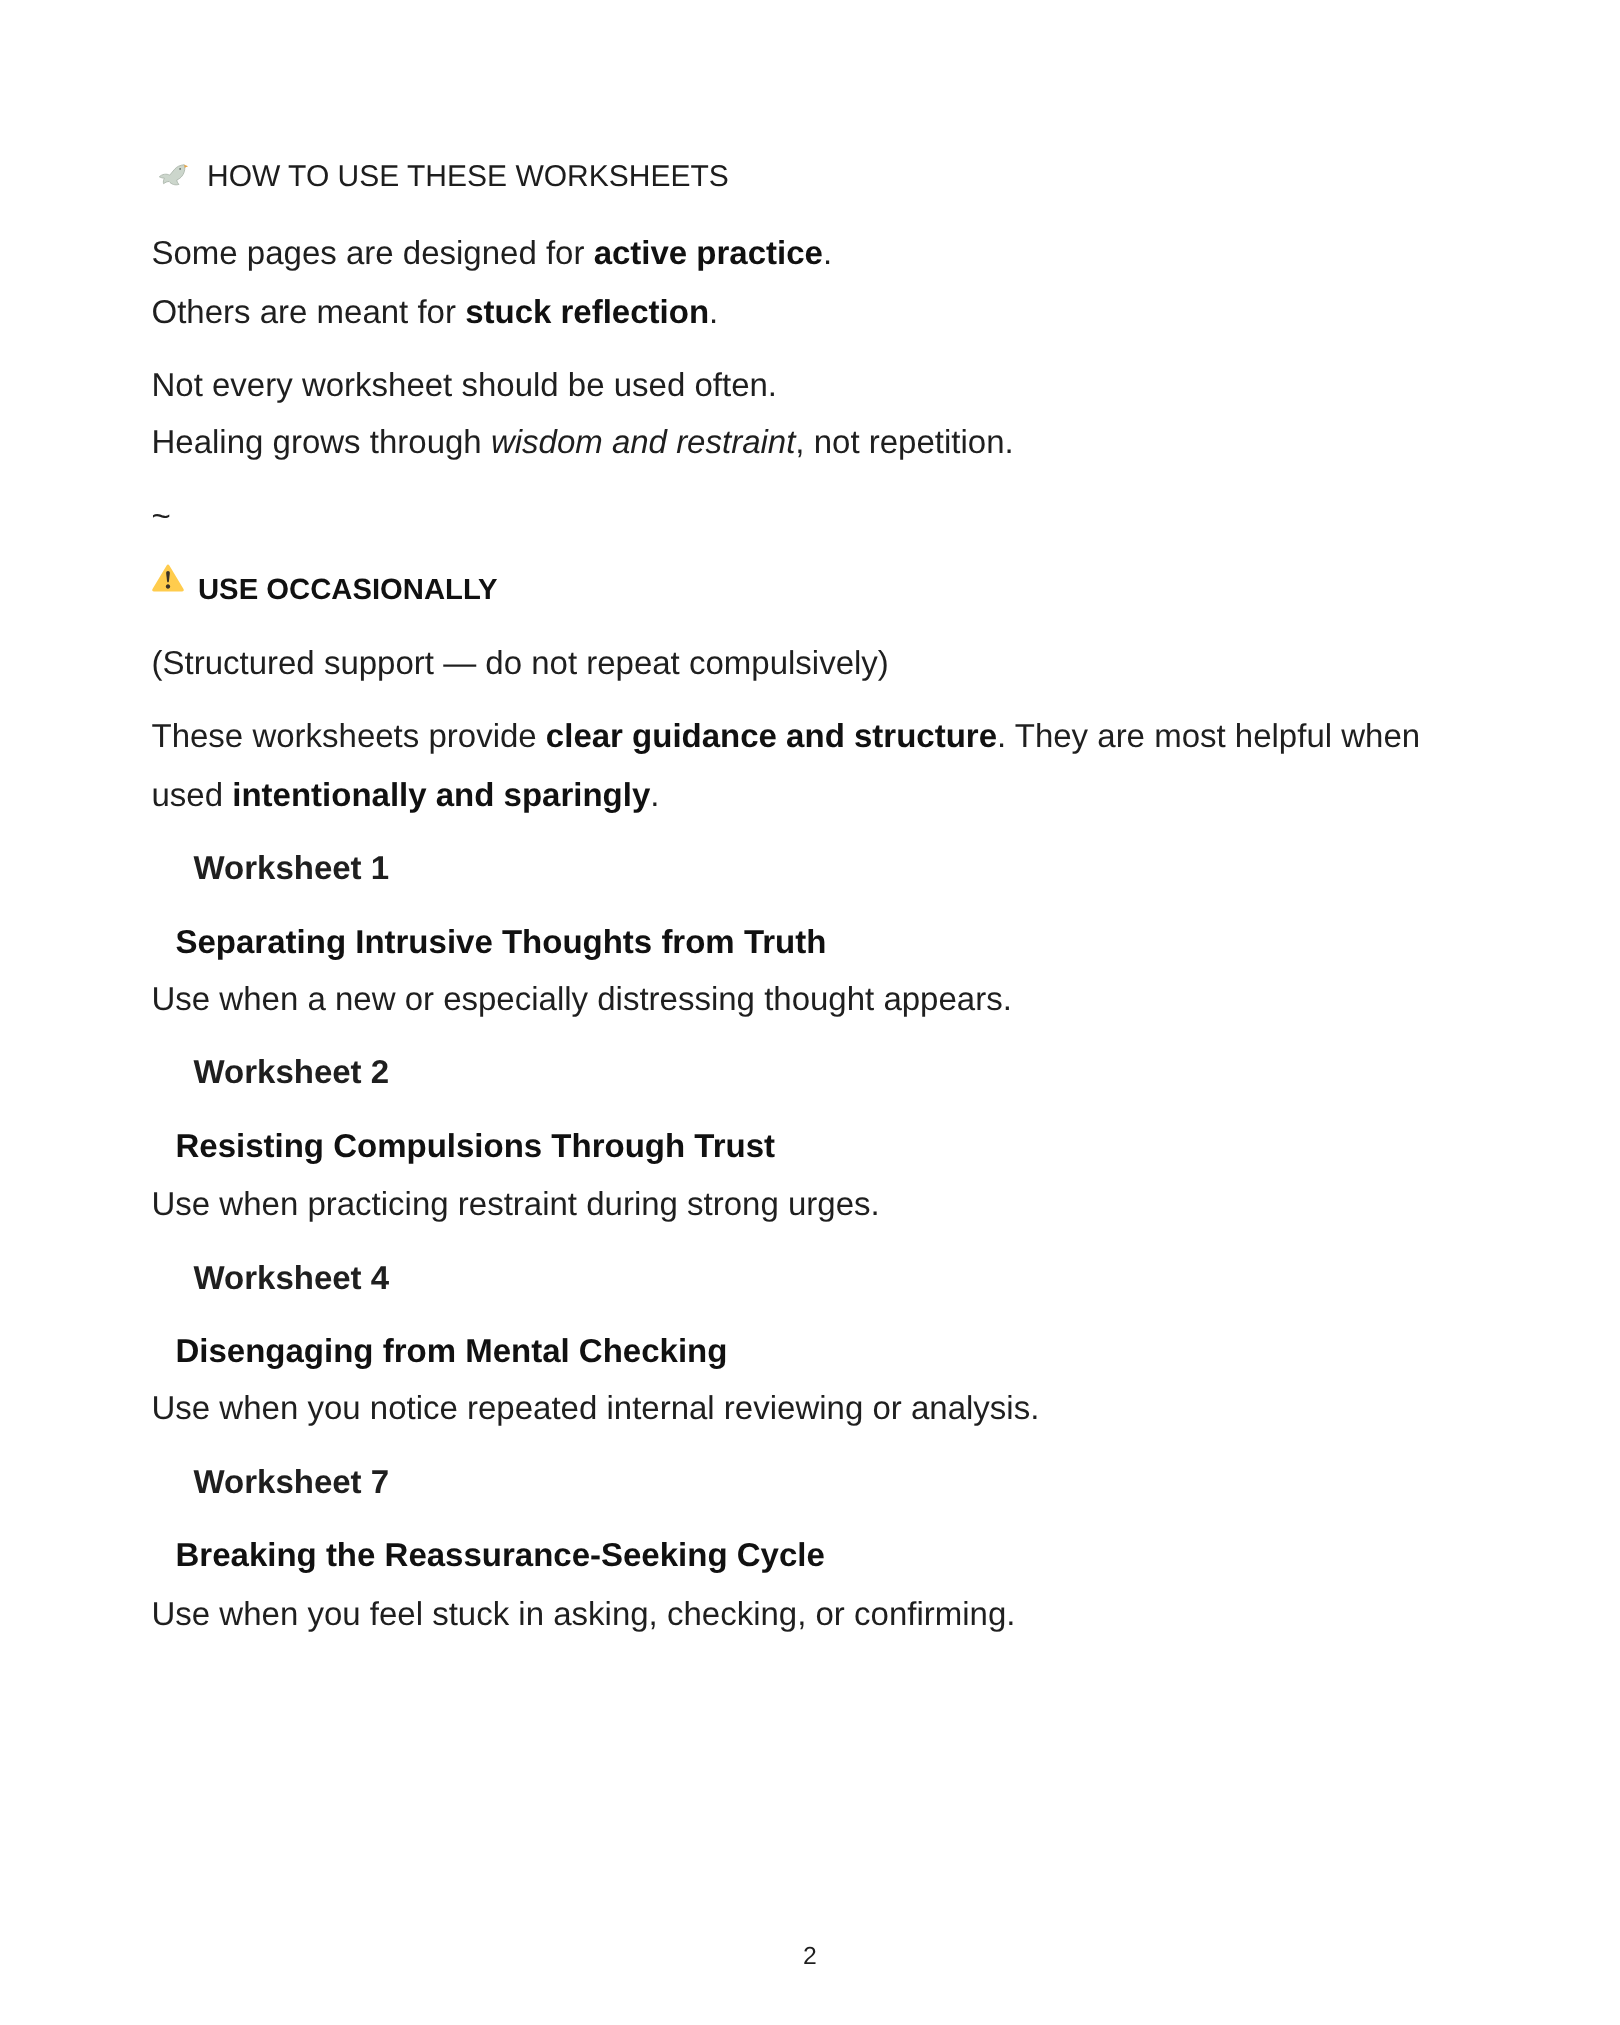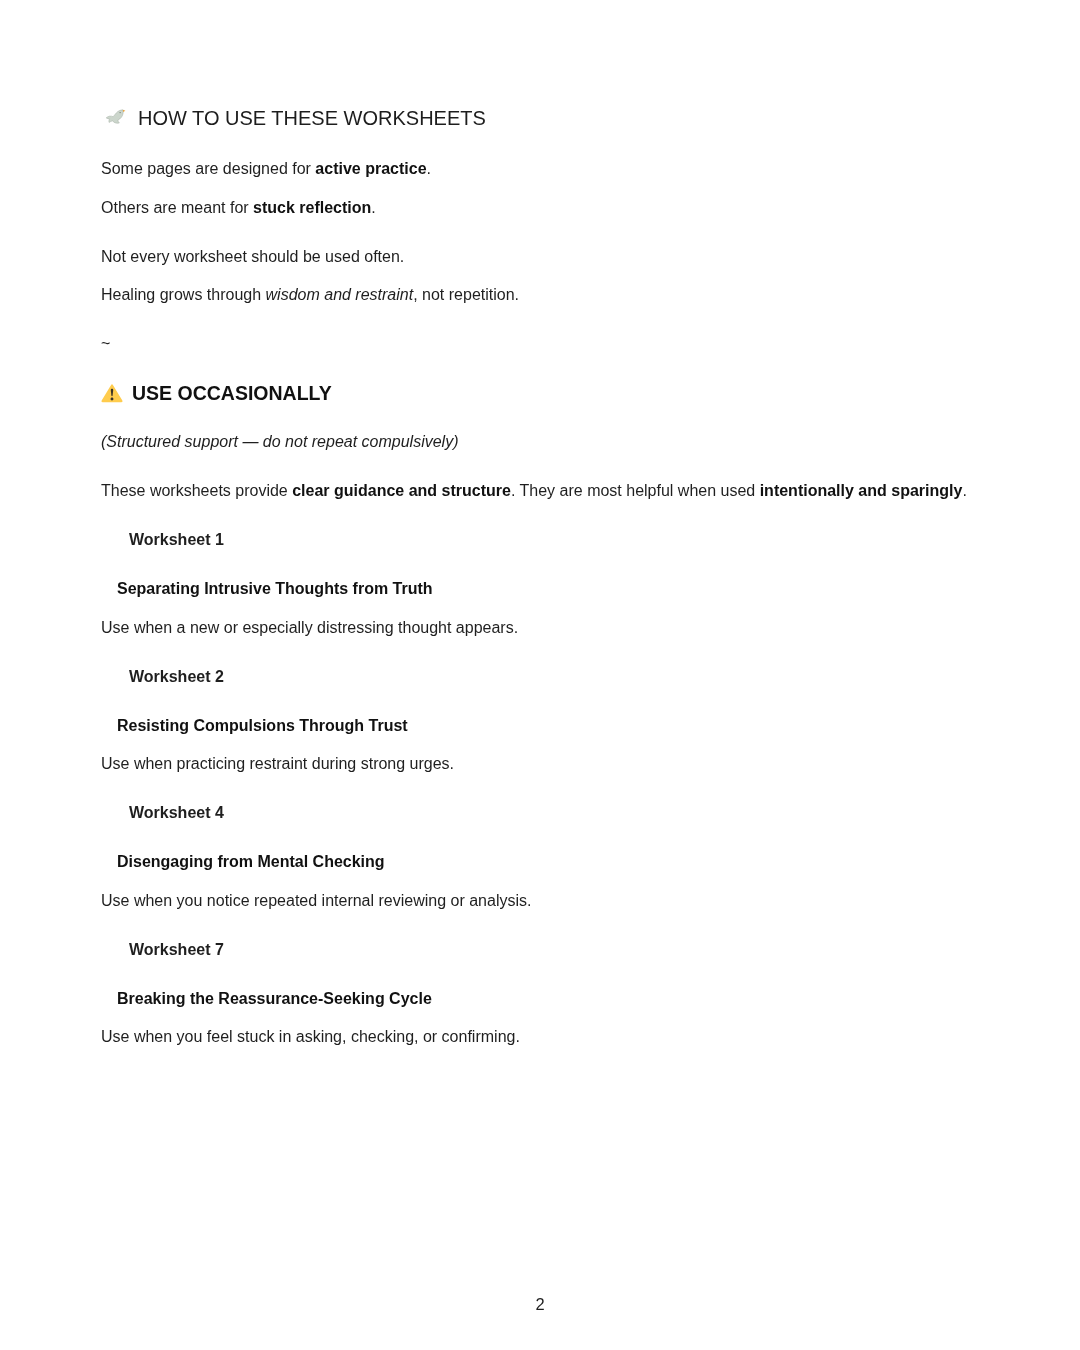--- a/index.html
+++ b/index.html
@@ -22,39 +22,38 @@
     align-items: center;
     gap: 12px;
     font-size: 20px;
     font-weight: 400;
     line-height: 32px;
     color: #1d1d1d;
     margin-bottom: 16px;
   }
   .doc-title .icon { display: inline-flex; flex: 0 0 auto; }
   p.body {
-    font-size: 16px;
+    font-size: 22px;
     line-height: 38.5px;
     margin-bottom: 10.5px;
     color: #1f1f1f;
   }
   strong { font-weight: 700; color: #111111; }
   em { font-style: italic; }
   .section-heading {
     display: flex;
-    align-items: center;
     gap: 9px;
     font-size: 19.5px;
     font-weight: 700;
     line-height: 38.5px;
     margin-bottom: 10.5px;
     color: #111111;
   }
   .section-heading .icon { display: inline-flex; flex: 0 0 auto; position: relative; top: 1px; }
-  .subtitle { font-style: italic; }
+  .subtitle { }
   .ws-label { font-weight: 700; color: #111111; margin-left: 28px; }
   .ws-title { font-weight: 700; color: #111111; margin-left: 16px; }
   .footer-page {
     position: absolute;
     left: 0;
     bottom: 36px;
     width: 1080px;
     text-align: center;
     font-size: 16.5px;
     color: #1f1f1f;

